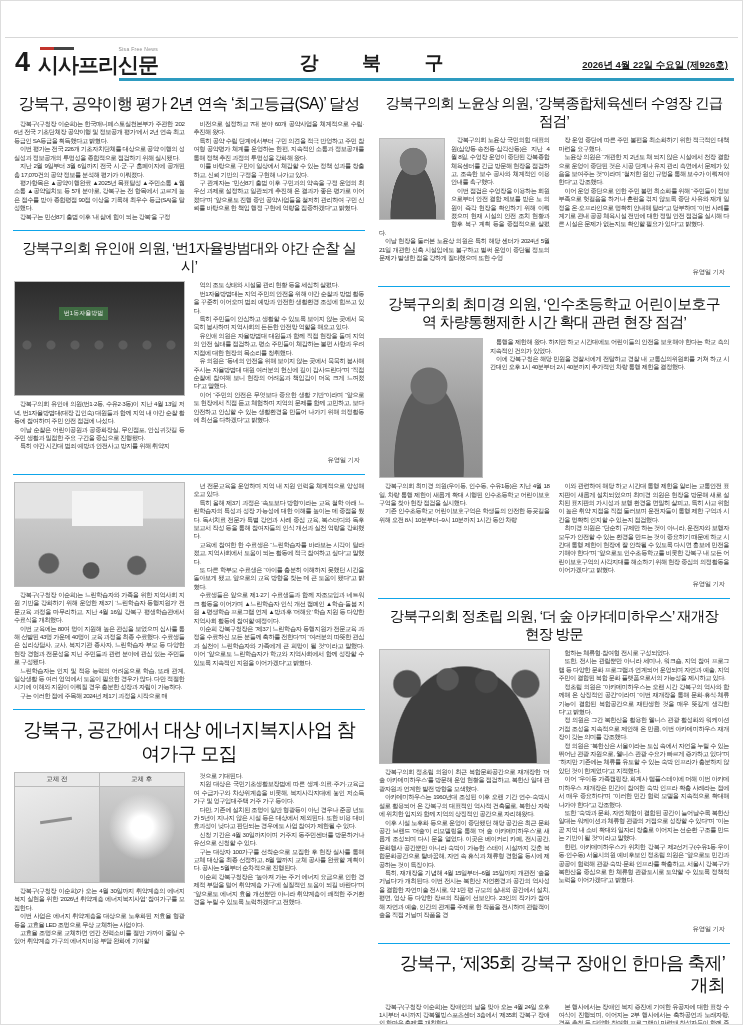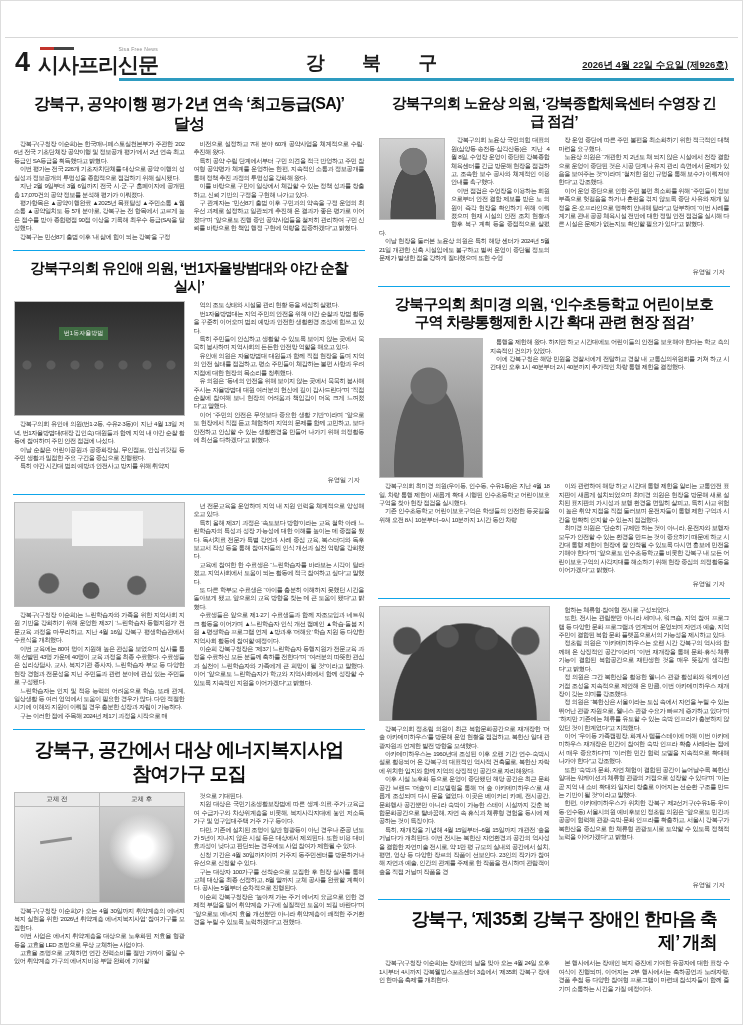--- a/index.html
+++ b/index.html
@@ -7,29 +7,29 @@
         font-family:"Liberation Sans","DejaVu Sans",sans-serif;color:#1c1c1c;border:1px solid #ddd;box-sizing:border-box;}
   .page-topline{height:1px;background:#d7d7d7;margin:36px 4px 0;}
   
   .hdr{display:grid;grid-template-columns:1fr auto 1fr;align-items:end;padding:6px 14px 0;}
   .hdr-left{display:flex;align-items:flex-end;gap:8px;}
   .pagenum{font-size:27px;font-weight:bold;line-height:1;}
   .logo-wrap{display:inline-block;position:relative;padding-top:8px;}
   .logo-sub{position:absolute;top:0;right:0;font-size:5px;color:#8a8a8a;letter-spacing:.3px;}
   .logo-tick{position:absolute;top:1px;left:2px;width:34px;height:3px;background:linear-gradient(90deg,#c2342c 0 40%,#444 40%);}
   .logo{font-size:21px;font-weight:bold;letter-spacing:-1px;line-height:1;}
-  .section{font-size:19px;font-weight:bold;letter-spacing:16px;text-indent:16px;align-self:center;padding-top:6px;white-space:nowrap;}
+  .section{font-size:19px;font-weight:bold;letter-spacing:16px;text-indent:16px;align-self:center;padding-top:6px;white-space:nowrap;font-family:Liberation Mono, monospace;}
   .date{font-size:9.5px;font-weight:bold;text-align:right;align-self:end;padding-bottom:4px;white-space:nowrap;text-decoration:underline;}
   .hdr-rule{height:3px;background:#2e9bc0;margin:2px 8px 0 118px;}
   
   .content{display:flex;gap:13px;padding:5px 12px 0;align-items:flex-start;}
   .maincol{flex:1;min-width:0;}
   .article{padding:7px 1px 9px;}
   .article + .article{border-top:1px solid #0ea5e9;}
-  .hl{margin:1px 12px 6px;text-align:center;font-weight:bold;line-height:1.25;letter-spacing:-0.8px;color:#0d0d0d;}
+  .hl{margin:1px 4px 6px;text-align:center;font-weight:normal;line-height:1.25;letter-spacing:-0.8px;color:#0d0d0d;}
   .hl-16{font-size:16px;} .hl-15{font-size:15px;} .hl-145{font-size:14.5px;}
   .hl-19{font-size:19px;} .hl-18{font-size:18px;text-align:right;}
   .cols{display:flex;gap:9px;}
   .col{flex:1;min-width:0;}
   .paras p{margin:0;font-size:6.2px;line-height:1.36;letter-spacing:-0.4px;text-align:justify;text-indent:6px;color:#2b2b2b;word-break:break-all;}
   .byline{text-align:right;font-size:6.4px;color:#333;padding:5px 4px 0;letter-spacing:-0.2px;}
   
   .ph{position:relative;overflow:hidden;margin-bottom:4px;border:1px solid #bbb;box-sizing:border-box;}
   .ph-a2{width:104px;height:140px;flex:none;margin:0;
     background:radial-gradient(circle at 48% 34%,#6e6e6e 0 17%,transparent 18%),
@@ -233,20 +233,21 @@
             </div>
           <div class="col paras">
               <p>이와 관련하여 해당 하교 시간대 통행 제한을 알리는 교통안전 표지판이 새롭게 설치되었으며 최미경 의원은 현장을 방문해 새로 설치된 표지판의 가시성과 보행 환경을 면밀히 살피고, 특히 사고 위험이 높은 취약 지점을 직접 둘러보며 운전자들이 통행 제한 구역과 시간을 명확히 인지할 수 있는지 점검했다.</p>
               <p>최미경 의원은 “단순히 규제만 하는 것이 아니라, 운전자와 보행자 모두가 안전할 수 있는 환경을 만드는 것이 중요하기 때문에 하교 시간대 통행 제한이 현장에 잘 안착될 수 있도록 다시면 홍보에 만전을 기해야 한다”며 “앞으로도 인수초등학교를 비롯한 강북구 내 모든 어린이보호구역의 사각지대를 해소하기 위해 현장 중심의 의정활동을 이어가겠다”고 밝혔다.</p>
             </div>
         </div>
         <div class="byline">유영일 기자</div>
       </section>
 
       <section class="article">
+        <h2 class="hl hl-145">강북구의회 정초립 의원, ‘더 숲 아카데미하우스’ 재개장 현장 방문</h2>
         <div class="cols">
           <div class="col">
             <div class="ph ph-a6"></div>
             <div class="paras">
                 <p>강북구의회 정초립 의원이 최근 복합문화공간으로 재개장한 ‘더 숲 아카데미하우스’를 방문해 운영 현황을 점검하고, 북한산 일대 관광자원과 연계한 발전 방향을 모색했다.</p>
                 <p>아카데미하우스는 1960년대 조성된 이후 오랜 기간 연수·숙박시설로 활용되어 온 강북구의 대표적인 역사적 건축물로, 북한산 자락에 위치한 입지와 함께 지역의 상징적인 공간으로 자리해왔다.</p>
                 <p>이후 시설 노후화 등으로 운영이 중단됐던 해당 공간은 최근 문화공간 브랜드 ‘더숲’이 리모델링을 통해 ‘더 숲 아카데미하우스’로 새롭게 조성되며 다시 문을 열었다. 이곳은 베이커리 카페, 전시공간, 문화행사 공간뿐만 아니라 숙박이 가능한 스테이 시설까지 갖춘 복합문화공간으로 탈바꿈해, 자연 속 휴식과 체류형 경험을 동시에 제공하는 것이 특징이다.</p>
                 <p>특히, 재개장을 기념해 4월 15일부터~6월 15일까지 개관전 ‘숲을 거닐다’가 개최된다. 이번 전시는 북한산 자연환경과 공간의 역사성을 결합한 자연미술 전시로, 약 1만 평 규모의 실내외 공간에서 설치, 평면, 영상 등 다양한 장르의 작품이 선보인다. 23인의 작가가 참여해 자연과 예술, 인간의 관계를 주제로 한 작품을 전시하며 관람객이 숲을 직접 거닐며 작품을 경</p>
               </div>
           </div>

